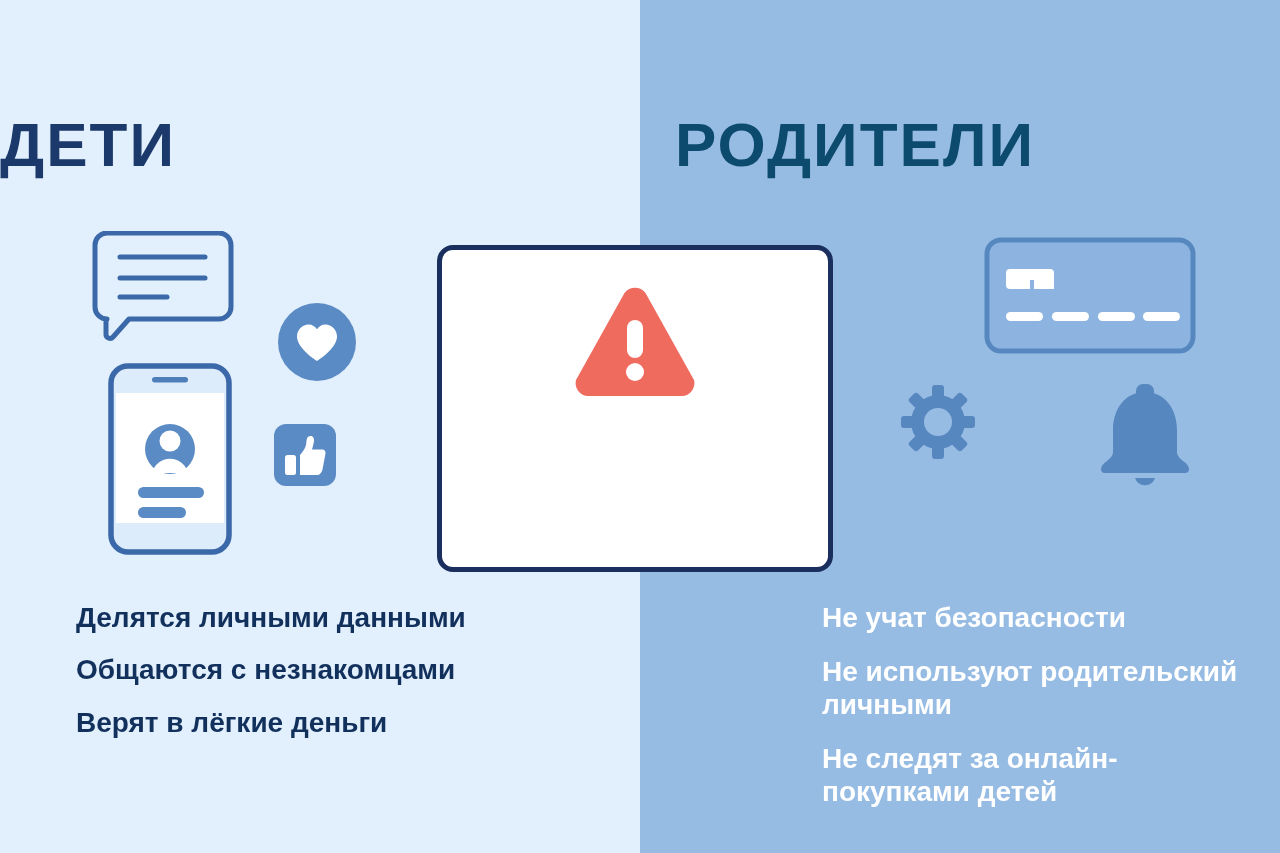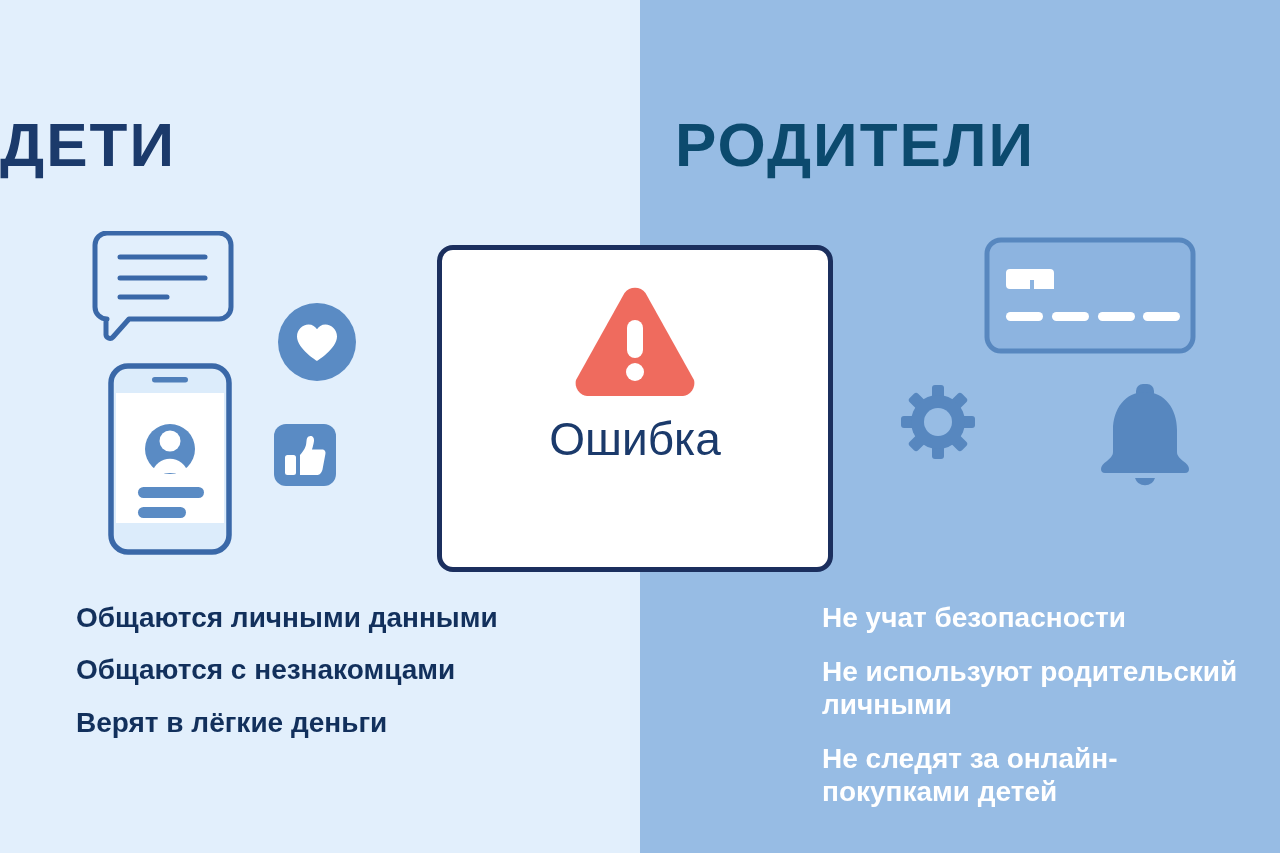--- a/index.html
+++ b/index.html
@@ -179,21 +179,21 @@
 
     <div class="icon-thumbs-up">
       <svg width="62" height="62" viewBox="0 0 62 62" xmlns="http://www.w3.org/2000/svg">
         <rect x="0" y="0" width="62" height="62" rx="12" fill="#5a8bc4"></rect>
         <rect x="11" y="31" width="11" height="20" rx="2.5" fill="#ffffff"></rect>
         <path d="M26 31 C26 31 30.5 26.5 32 21 C32.8 18 32 14 34.5 12.5 C37.5 10.8 40.5 13 40 17 C39.6 20.2 38 25.5 38 25.5 H48 C50.5 25.5 52 27.5 51.4 30 L48.6 45 C48.2 47.5 46.2 51 43.5 51 H26 Z" fill="#ffffff"></path>
       </svg>
     </div>
 
     <ul class="bullet-list" style="list-style:none;margin:0;padding:0;">
-      <li class="bullet-item">Общаются личными данными</li>
+      <li class="bullet-item">Делятся личными данными</li>
       <li class="bullet-item">Общаются с незнакомцами</li>
       <li class="bullet-item">Верят в лёгкие деньги</li>
     </ul>
   </section>
 
   <section class="panel panel-parents">
 
     <h1 class="panel-title">РОДИТЕЛИ</h1>
 
     <div class="icon-credit-card">
@@ -244,16 +244,15 @@
   </section>
 
   <div class="error-dialog">
     <div class="warning-triangle-wrap">
       <svg width="130" height="116" viewBox="0 0 130 116" xmlns="http://www.w3.org/2000/svg">
         <path d="M54.5 9 A13 13 0 0 1 75.5 9 L124 96 A13 13 0 0 1 113 112 H17 A13 13 0 0 1 6 96 Z" fill="#ef6b5e"></path>
         <rect x="57" y="36" width="16" height="38" rx="8" fill="#ffffff"></rect>
         <circle cx="65" cy="88" r="9" fill="#ffffff"></circle>
       </svg>
     </div>
-    <div class="error-title">Ошибка</div>
   </div>
 
 </div>
 
 </body></html>

